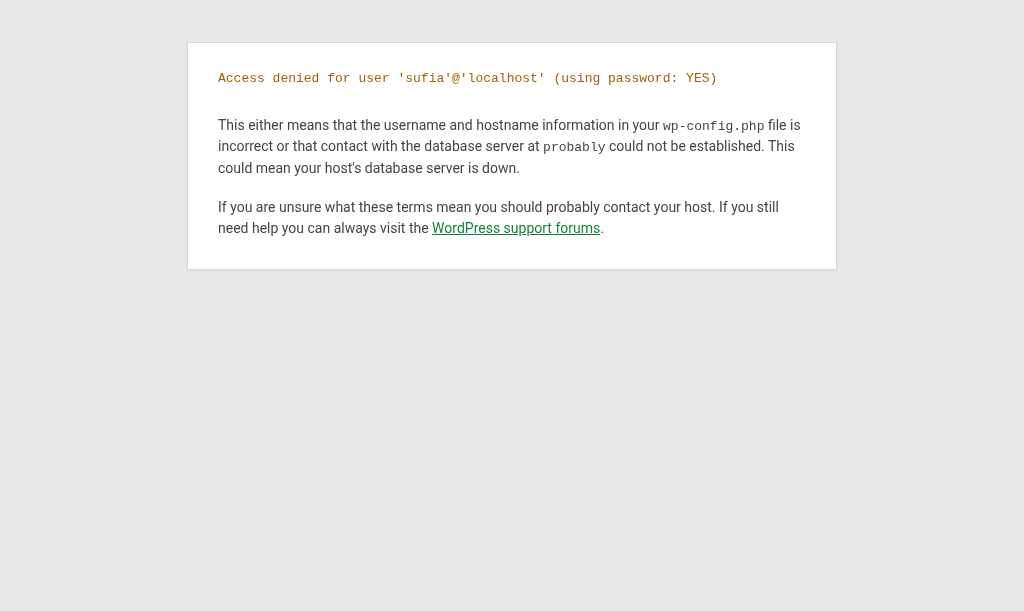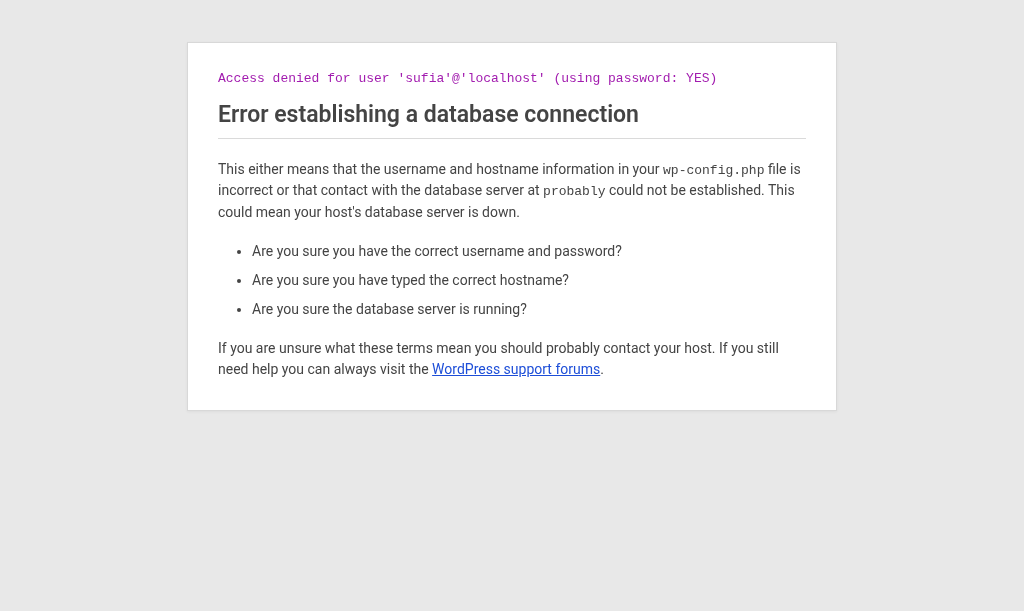--- a/index.html
+++ b/index.html
@@ -17,22 +17,22 @@
       background: #fff;
       max-width: 650px;
       margin: 0 auto;
       padding: 20px 30px 30px 30px;
       border: 1px solid #d8d8d8;
       box-shadow: 0 1px 3px rgba(0,0,0,0.05);
     }
     .db-error {
       font-family: Consolas, Monaco, "Courier New", monospace;
       font-size: 13px;
-      color: #a21caf;
-      margin-bottom: 12px;
+      color: #a16207;
+      margin-bottom: 26px;
       margin-top: 6px;
     }
     h1 {
       font-size: 23px;
       font-weight: 600;
       color: #444;
       border-bottom: 1px solid #dadada;
       padding-bottom: 10px;
       margin-bottom: 20px;
     }
@@ -53,38 +53,32 @@
       margin: 0 0 18px 0;
       padding-left: 34px;
     }
     ul li {
       font-size: 14px;
       color: #444;
       line-height: 1.5;
       margin-bottom: 8px;
     }
     a {
-      color: #1d4ed8;
+      color: #15803d;
       text-decoration: underline;
     }
   </style>
 </head>
 <body>
 
 <div class="error-page">
   <p class="db-error">Access denied for user 'sufia'@'localhost' (using password: YES)</p>
 
-  <h1>Error establishing a database connection</h1>
 
   <p>
     <span>This either means that the username and hostname information in your </span><code>wp-config.php</code><span> file is incorrect or that contact with the database server at </span><code>probably</code><span> could not be established. This could mean your host's database server is down.</span>
   </p>
 
-  <ul>
-    <li>Are you sure you have the correct username and password?</li>
-    <li>Are you sure you have typed the correct hostname?</li>
-    <li>Are you sure the database server is running?</li>
-  </ul>
 
   <p>
     <span>If you are unsure what these terms mean you should probably contact your host. If you still need help you can always visit the </span><a href="#">WordPress support forums</a><span>.</span>
   </p>
 </div>
 
 </body></html>

